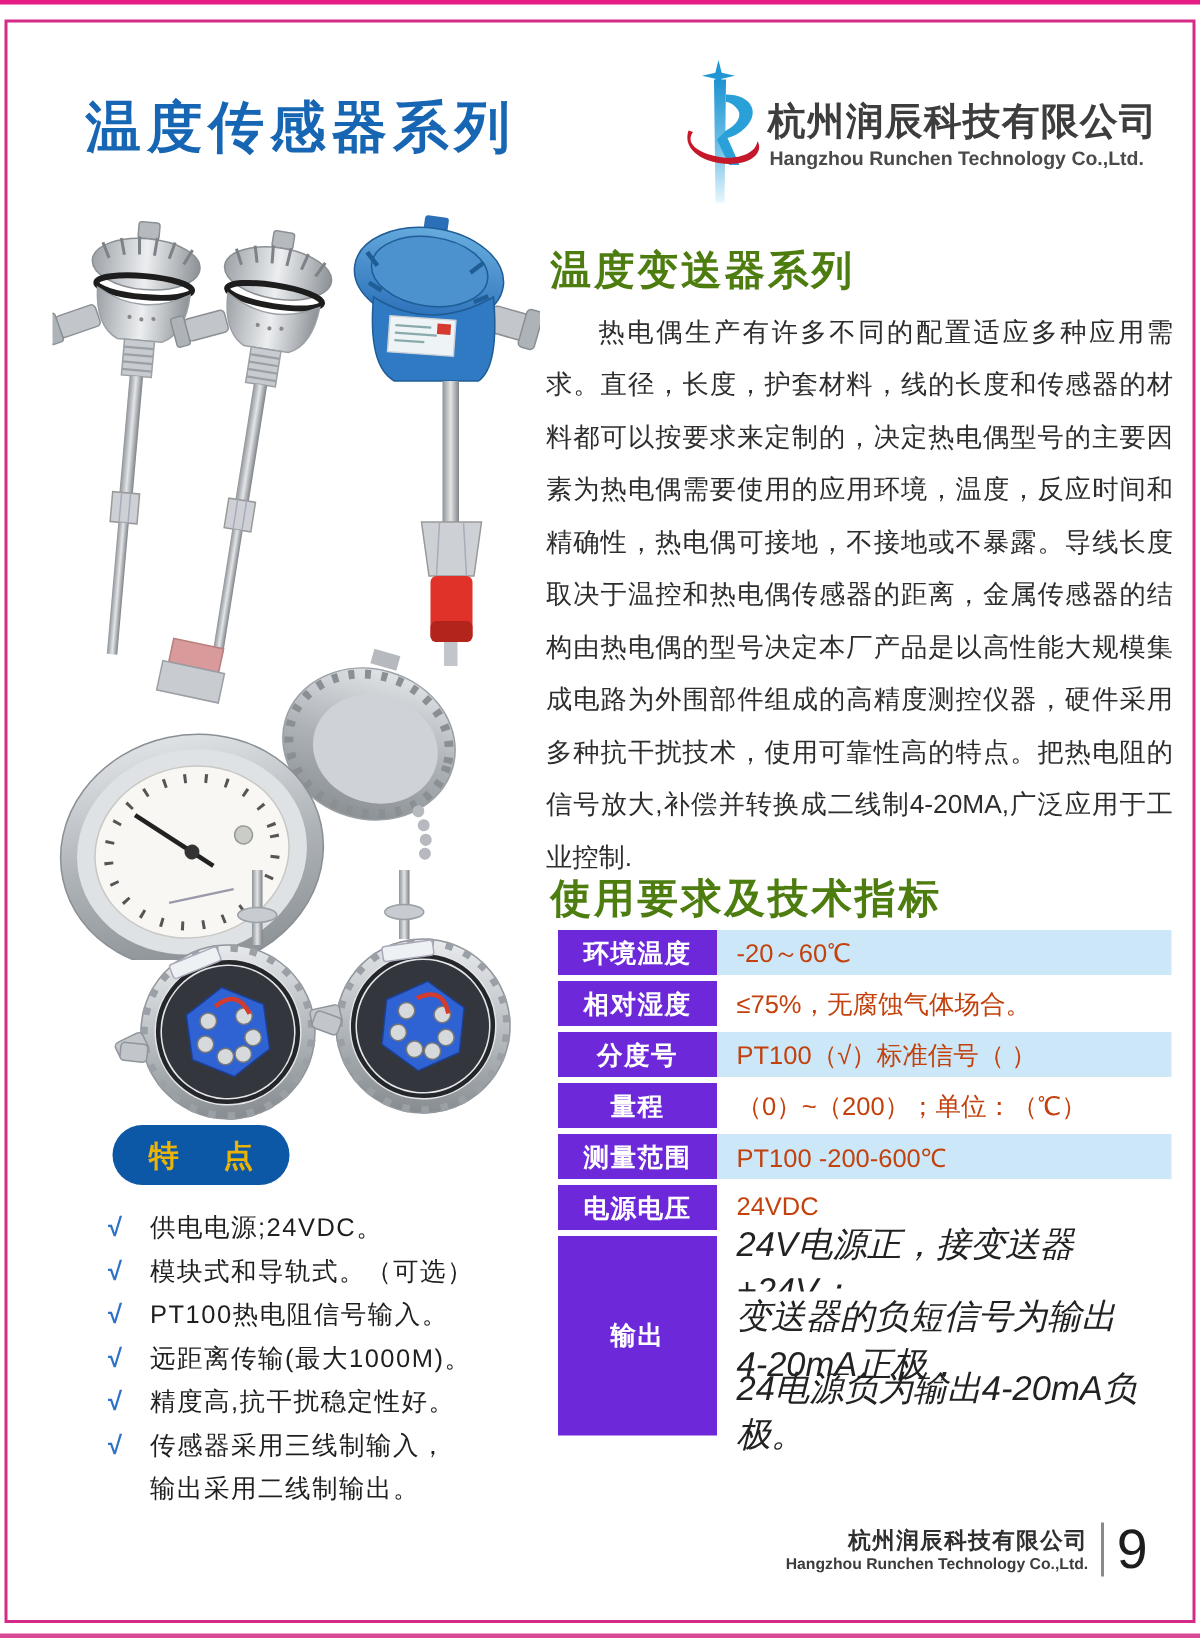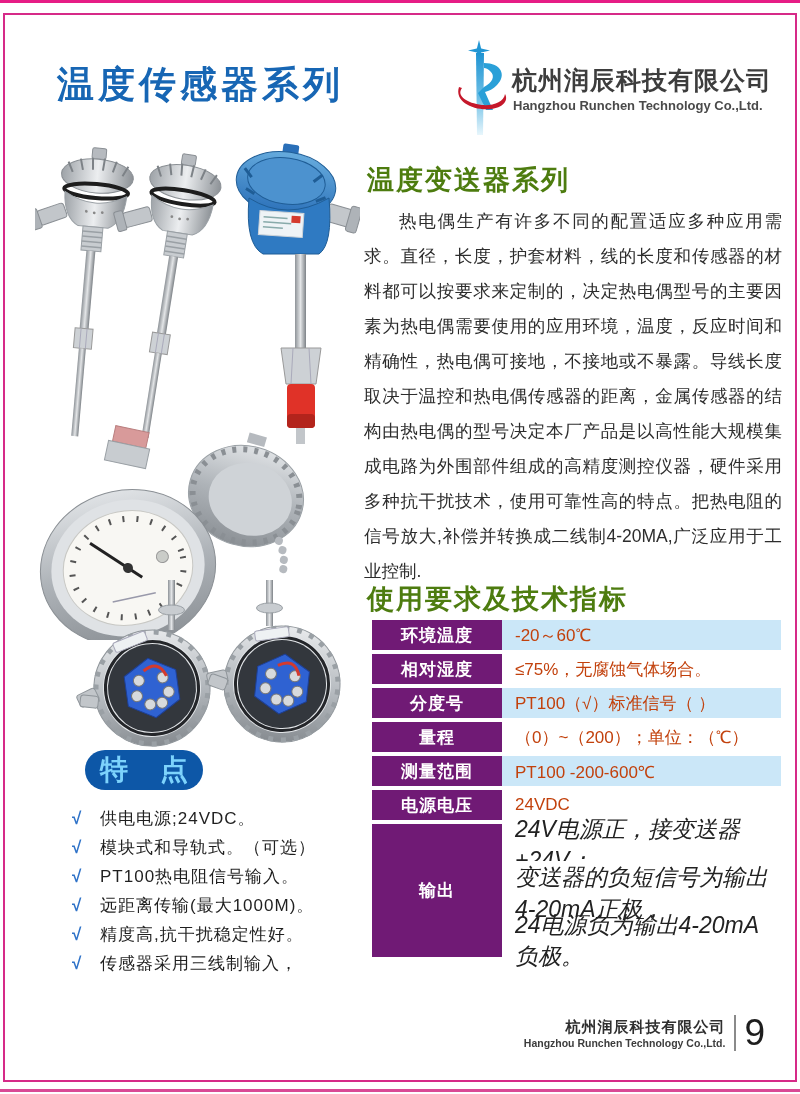--- a/index.html
+++ b/index.html
@@ -23,31 +23,31 @@
   .photo { position:absolute; }
 
   
   .sec-heading { position:absolute; font-size:27px; font-weight:bold; color:#4d7c0f; letter-spacing:2px; }
   .intro-body { position:absolute; left:364px; top:204px; width:418px; font-size:17.5px;
                 line-height:35px; color:#2d2d2d; text-align:justify; text-indent:2em; }
 
   
   .spec-table { position:absolute; left:372px; top:620px; width:409px; }
   .spec-row { display:flex; margin-bottom:4px; }
-  .spec-label { width:130px; min-height:30px; background:#701a75; color:#fff; font-weight:bold;
+  .spec-label { width:106px; min-height:30px; background:#6d28d9; color:#fff; font-weight:bold;
                 font-size:17px; display:flex; align-items:center; justify-content:center; letter-spacing:1px; }
   .spec-valcol { flex:1; display:flex; flex-direction:column; }
   .spec-value { height:30px; display:flex; align-items:center; padding-left:13px; font-size:17px; color:#c2410c; background:#fff; }
   .spec-value.tinted { background:#cbe7f8; }
   .spec-extra { height:32px; display:flex; align-items:center; padding-left:13px; font-size:23px; color:#222; background:#fff;font-style:italic; }
   .spec-extra:first-of-type { margin-top:5px; }
 
   
-  .features-badge { position:absolute; left:85px; top:750px; width:118px; height:40px; background:#0d57a7;
-                    border-radius:20px; color:#7dd3fc; font-size:28px; font-weight:bold;
+  .features-badge { position:absolute; left:75px; top:750px; width:118px; height:40px; background:#0d57a7;
+                    border-radius:20px; color:#eab308; font-size:20px; font-weight:bold;
                     display:flex; align-items:center; justify-content:center; letter-spacing:12px; padding-left:12px; }
   .feature-list { position:absolute; left:72px; top:804px; width:290px; }
   .feature-item { display:flex; align-items:center; height:29px; font-size:17px; color:#1f1f1f; letter-spacing:1px; }
   .feature-item .check { color:#2e72c8; font-size:17px; font-weight:bold; width:17px; margin-right:11px; }
   .feature-cont { height:29px; display:flex; align-items:center; margin-left:28px; font-size:17px; color:#1f1f1f; letter-spacing:1px; }
 
   
   .footer { position:absolute; right:34px; top:1012px; display:flex; align-items:center; }
   .footer-text { text-align:right; padding-right:9px; }
   .footer-cn { font-size:15px; font-weight:bold; color:#2f2f2f; letter-spacing:1px; }
@@ -310,20 +310,21 @@
         <span>远距离传输(最大1000M)。</span>
       </div>
       <div class="feature-item">
         <span class="check">√</span>
         <span>精度高,抗干扰稳定性好。</span>
       </div>
       <div class="feature-item">
         <span class="check">√</span>
         <span>传感器采用三线制输入，</span>
       </div>
+      <div class="feature-cont">输出采用二线制输出。</div>
     </div>
 
   <div class="footer">
     <div class="footer-text">
       <div class="footer-cn">杭州润辰科技有限公司</div>
       <div class="footer-en">Hangzhou Runchen Technology Co.,Ltd.</div>
     </div>
     <div class="footer-divider"></div>
     <div class="page-number">9</div>
   </div>

